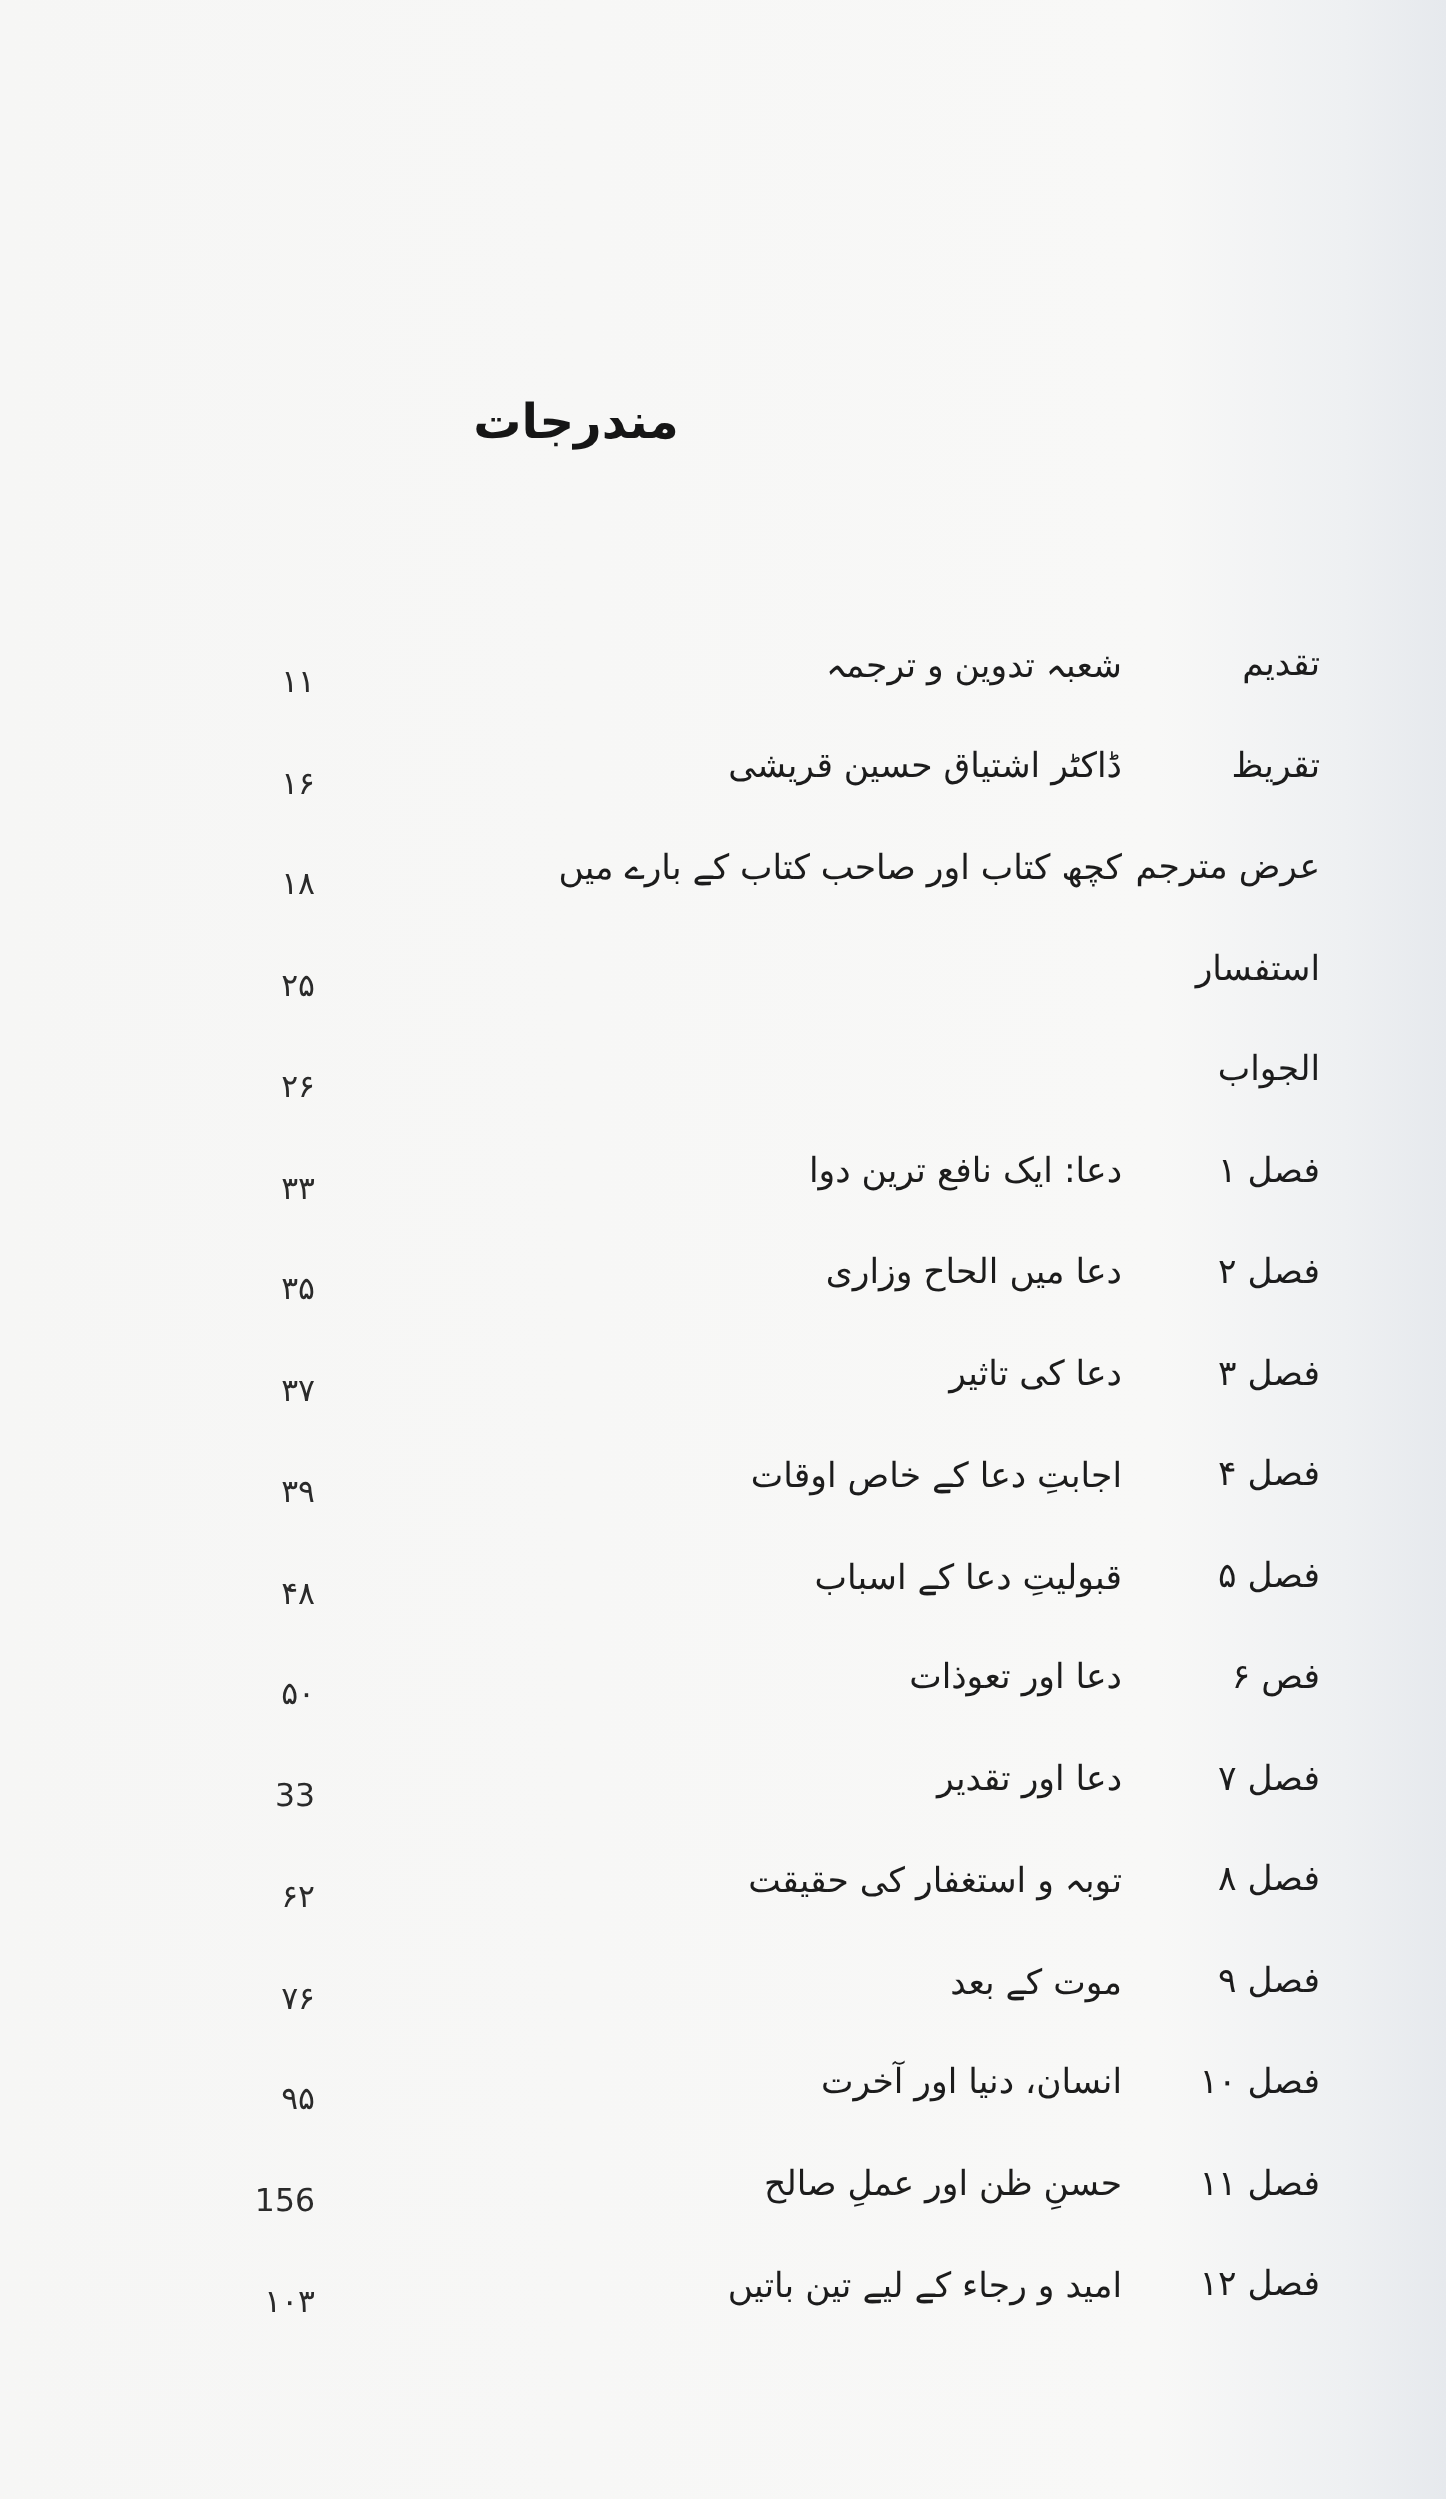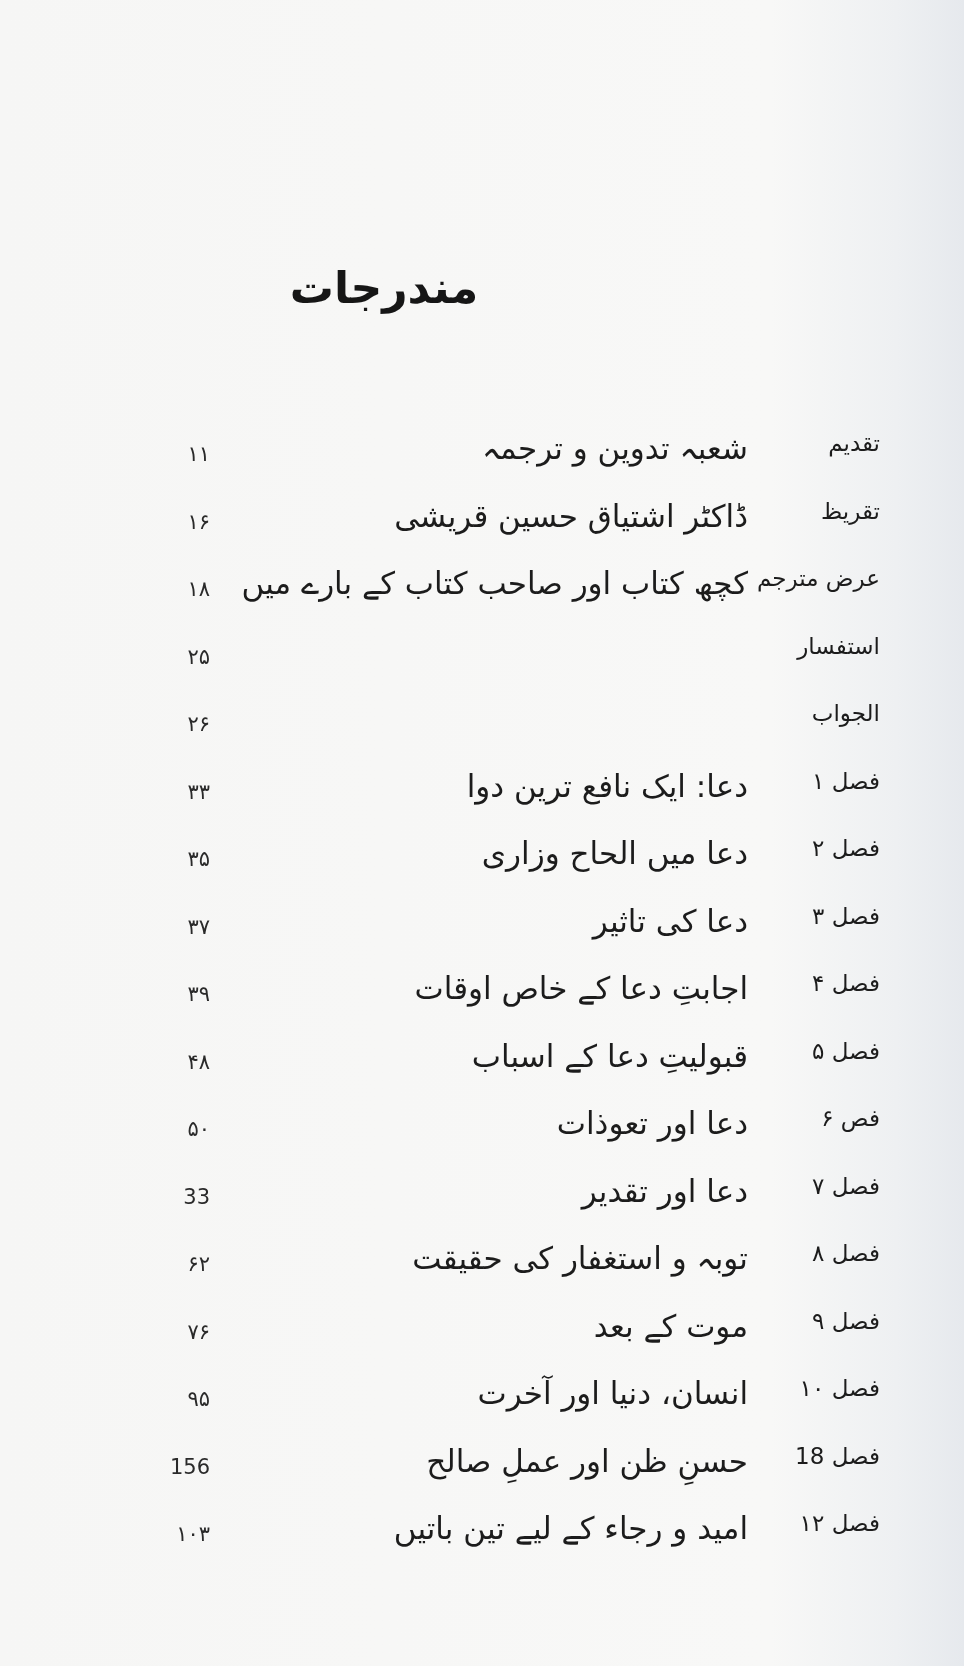--- a/index.html
+++ b/index.html
@@ -20,21 +20,21 @@
       inset: 0;
       background: linear-gradient(to right, #f6f6f5 0%, #f8f8f7 80%, #eef0f2 93%, #e6e9ed 100%);
     }
     .title {
       position: absolute;
       top: 262px;
       left: 0;
       width: 768px;
       text-align: center;
       direction: rtl;
-      font-size: 44px;
+      font-size: 32px;
       font-weight: bold;
       color: #161616;
       font-family: "DejaVu Sans", sans-serif;
       letter-spacing: 1px;
     }
     .toc {
       position: absolute;
       top: 430px;
       left: 0;
       width: 964px;
@@ -50,21 +50,21 @@
       top: 0;
       font-size: 23px;
       color: #1c1c1c;
       white-space: nowrap;
       text-align: left;
     }
     .entry-title {
       position: absolute;
       right: 216px;
       top: 0;
-      font-size: 31px;
+      font-size: 23px;
       color: #1c1c1c;
       white-space: nowrap;
       text-align: right;
     }
     .page-num {
       position: absolute;
       left: 150px;
       top: 12px;
       width: 60px;
       text-align: right;
@@ -148,21 +148,21 @@
       <span class="label">فصل ۹</span>
       <span class="entry-title">موت کے بعد</span>
       <span class="page-num">۷۶</span>
     </div>
     <div class="row">
       <span class="label">فصل ۱۰</span>
       <span class="entry-title">انسان، دنیا اور آخرت</span>
       <span class="page-num">۹۵</span>
     </div>
     <div class="row">
-      <span class="label">فصل 18</span>
+      <span class="label">فصل ۱۱</span>
       <span class="entry-title">حسنِ ظن اور عملِ صالح</span>
       <span class="page-num">156</span>
     </div>
     <div class="row">
       <span class="label">فصل ۱۲</span>
       <span class="entry-title">امید و رجاء کے لیے تین باتیں</span>
       <span class="page-num">۱۰۳</span>
     </div>
   </div>
 </div>

